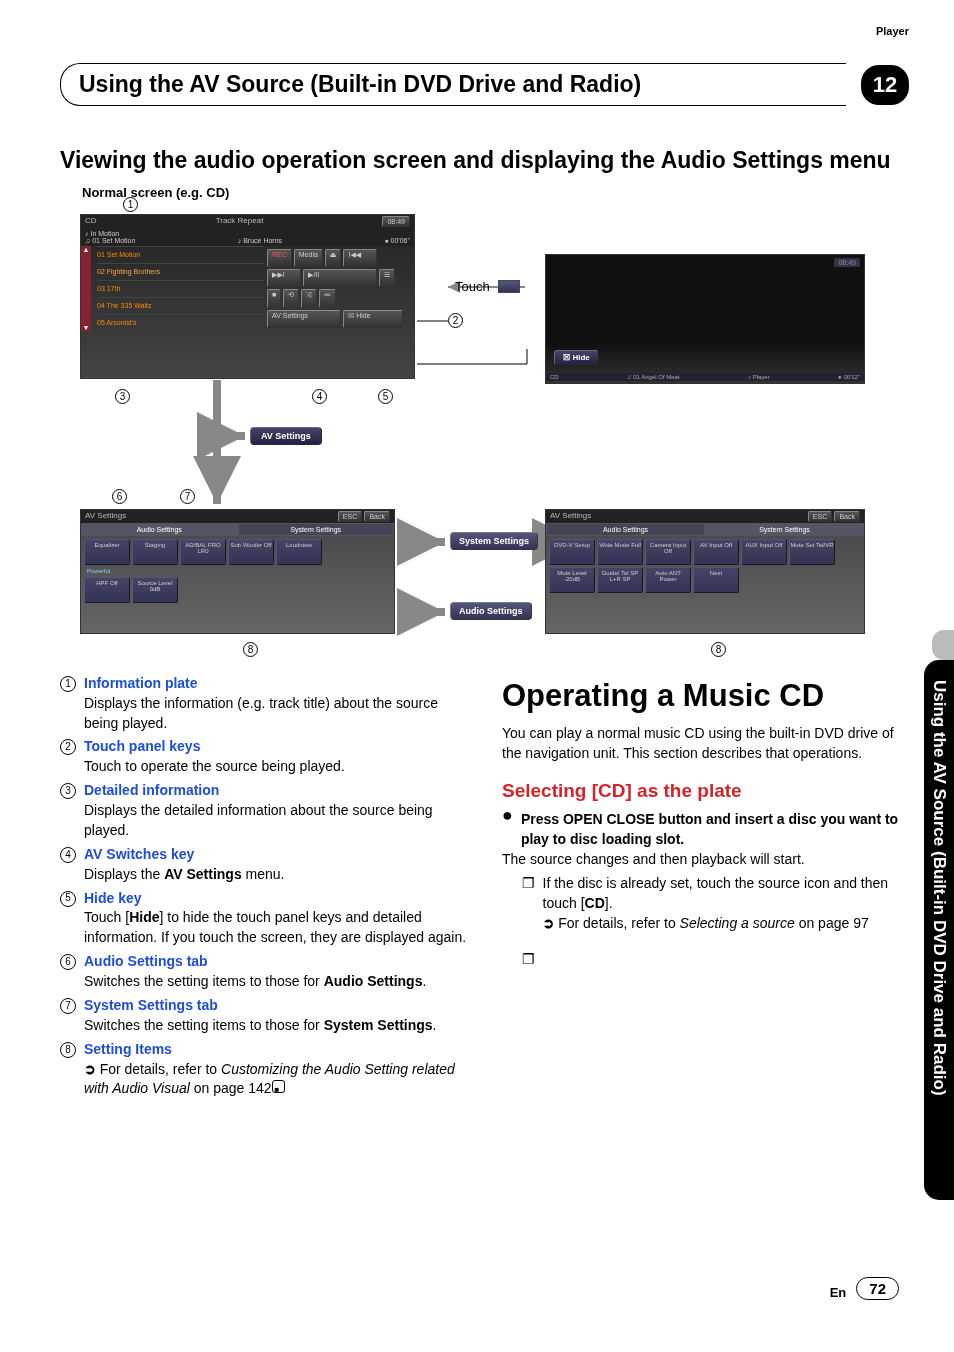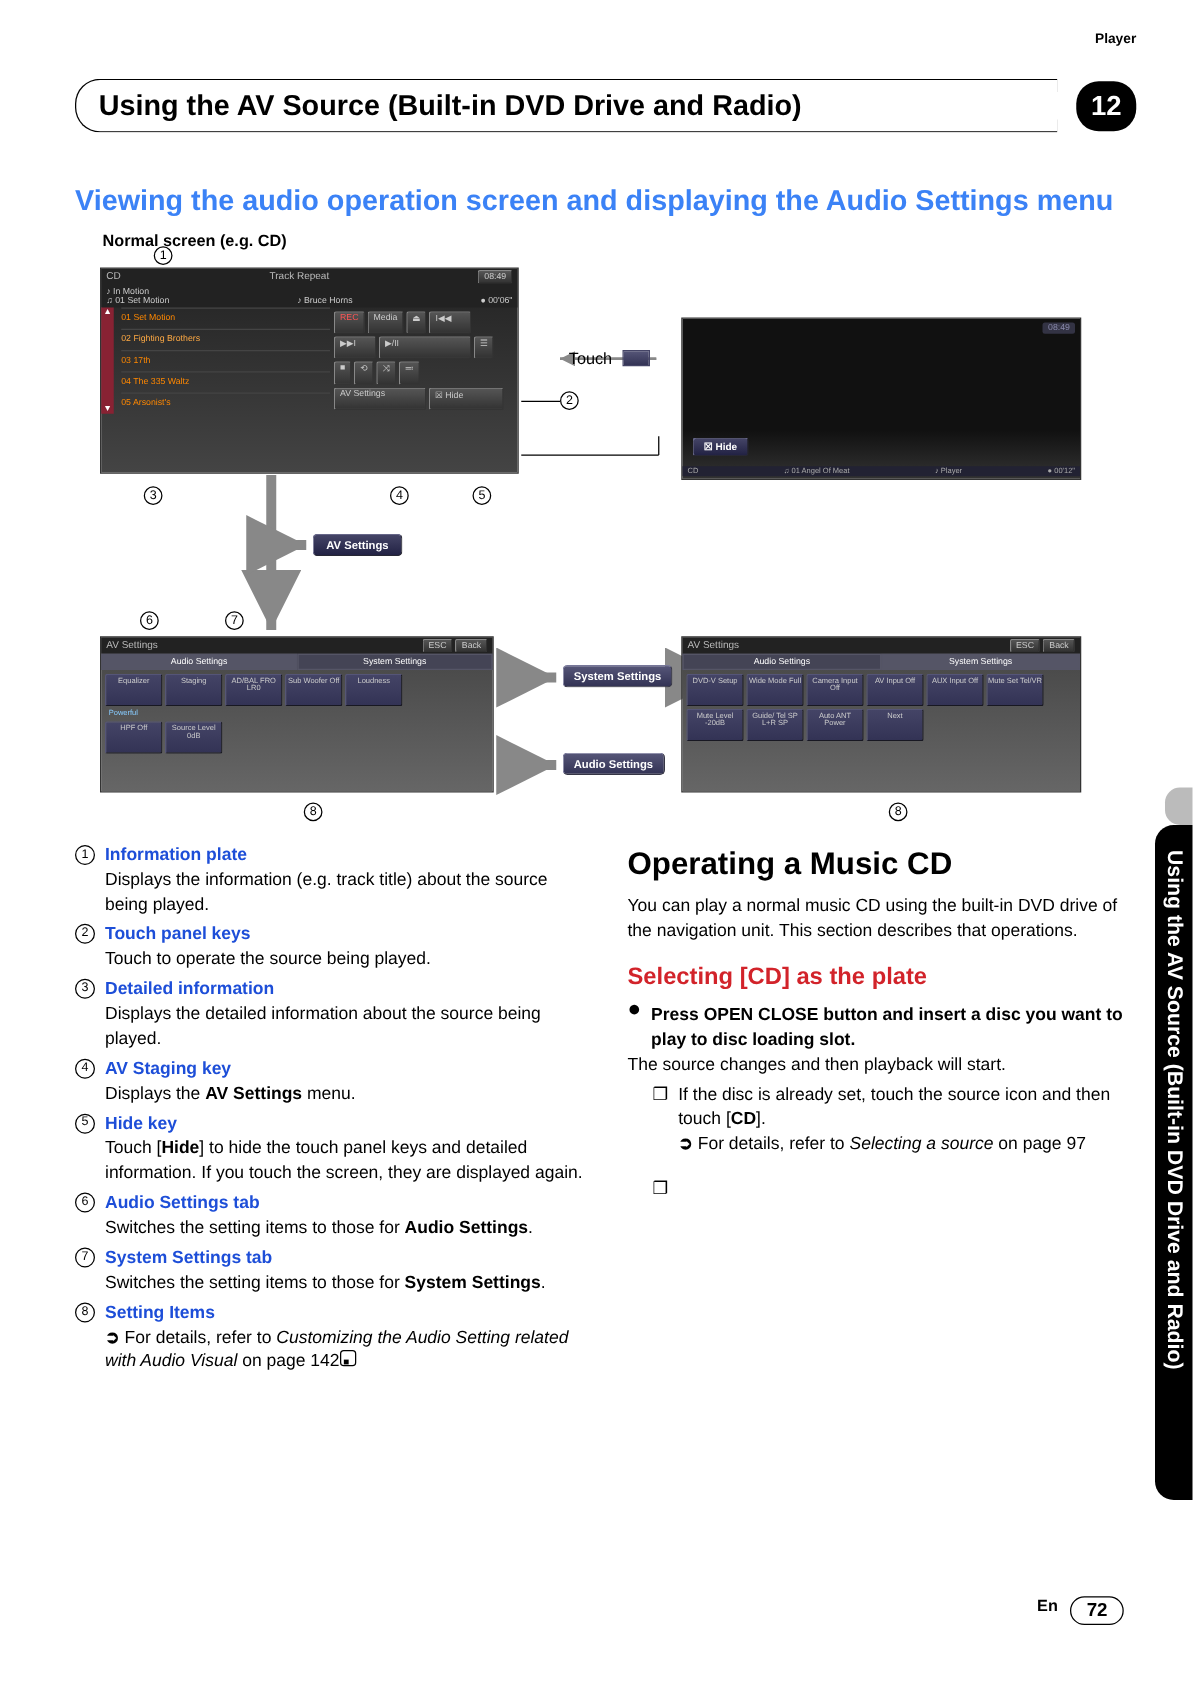--- a/index.html
+++ b/index.html
@@ -27,21 +27,21 @@
       border-radius: 20px 0 0 20px;
       padding: 7px 18px;
     }
     .chapter-badge {
       width: 48px; height: 40px; background: #000; color: #fff;
       border-radius: 18px;
       display: flex; align-items: center; justify-content: center;
       font-size: 22px; font-weight: bold;
     }
     .section-title {
-      color: #3b82f6; font-weight: bold; font-size: 23px;
+      color: #000000; font-weight: bold; font-size: 23px;
       margin: 8px 0 10px 0; line-height: 1.25;
     }
     .caption { font-size: 13px; font-weight: bold; margin: 6px 0 4px 22px; }
     .diagram-area { position: relative; width: 830px; height: 450px; margin-left: 5px; }
     .screenshot {
       position: absolute;
       background: linear-gradient(#222, #444);
       border: 1px solid #333;
     }
     .screenshot.main { left: 15px; top: 10px; width: 335px; height: 165px; }
@@ -63,38 +63,38 @@
     .num-list { list-style:none; }
     .num-list li { display:flex; margin-bottom: 4px; }
     .num-list .marker {
       width:16px; height:16px; border:1px solid #000; border-radius:50%;
       display:inline-flex; align-items:center; justify-content:center; font-size:10px;
       flex-shrink:0; margin-right:8px; margin-top:2px;
     }
     .num-list .body { flex:1; }
     .item-title { color:#1d4ed8; font-weight:bold; display:block; }
     .subsection-title { color:#d2232a; font-weight:bold; font-size:19px; margin: 14px 0 6px 0; }
-    .h2 { color:#000; font-weight:bold; font-size:25px; margin-bottom: 6px; }
+    .h2 { color:#000; font-weight:bold; font-size:31px; margin-bottom: 6px; }
     .bullet-line { display:flex; align-items:baseline; gap:8px; margin-top:4px; }
     .bullet-disc { font-size:18px; line-height:0; position:relative; top:-3px; }
     .sub-bullet { display:flex; gap:8px; margin-top:4px; padding-left: 20px; }
     .square::before { content:"❐"; color:#000; }
     .arrow::before { content:"➲"; font-weight:bold; }
     .end-square { display:inline-block; width:13px; height:13px; border:1px solid #000; border-radius:3px; vertical-align:-2px; }
     .end-square::after { content:"■"; font-size:8px; position:relative; left:2px; top:-3px; }
     .side-tab {
       position:absolute; right:0; top:660px; width:30px; height:540px;
       background:#000; color:#fff; writing-mode:vertical-rl;
       display:flex; align-items:center; justify-content:flex-start;
       font-size:17px; font-weight:bold; padding-top:20px;
       border-radius:15px 0 0 15px;
     }
     .footer {
       position:absolute; bottom:52px; right:55px;
-      display:flex; align-items:flex-start; gap:10px; font-size:13px;
+      display:flex; align-items:flex-end; gap:10px; font-size:13px;
     }
     .footer .pg {
       border:1px solid #000; border-radius:13px; padding:2px 12px; font-weight:bold; font-size:15px;
     }
     .mid-bar {
       position:absolute; right:0; top:630px; width:22px; height:30px;
       background:#bbb; border-radius:12px 0 0 12px;
     }
     .tracklist { font-size:7px; color:#f80; padding-left:26px; }
     .tracklist div { height:17px; display:flex; align-items:center; border-top:1px solid #444; }
@@ -274,21 +274,21 @@
         <li>
             <span class="marker">2</span>
             <div class="body"><span class="item-title">Touch panel keys</span><span>Touch to operate the source being played.</span></div>
           </li>
         <li>
             <span class="marker">3</span>
             <div class="body"><span class="item-title">Detailed information</span><span>Displays the detailed information about the source being played.</span></div>
           </li>
         <li>
             <span class="marker">4</span>
-            <div class="body"><span class="item-title">AV Staging key</span><span>Displays the </span><strong>AV Settings</strong><span> menu.</span></div>
+            <div class="body"><span class="item-title">AV Switches key</span><span>Displays the </span><strong>AV Settings</strong><span> menu.</span></div>
           </li>
         <li>
             <span class="marker">5</span>
             <div class="body"><span class="item-title">Hide key</span><span>Touch [</span><strong>Hide</strong><span>] to hide the touch panel keys and detailed information. If you touch the screen, they are displayed again.</span></div>
           </li>
         <li>
             <span class="marker">6</span>
             <div class="body"><span class="item-title">Audio Settings tab</span><span>Switches the setting items to those for </span><strong>Audio Settings</strong><span>.</span></div>
           </li>
         <li>

